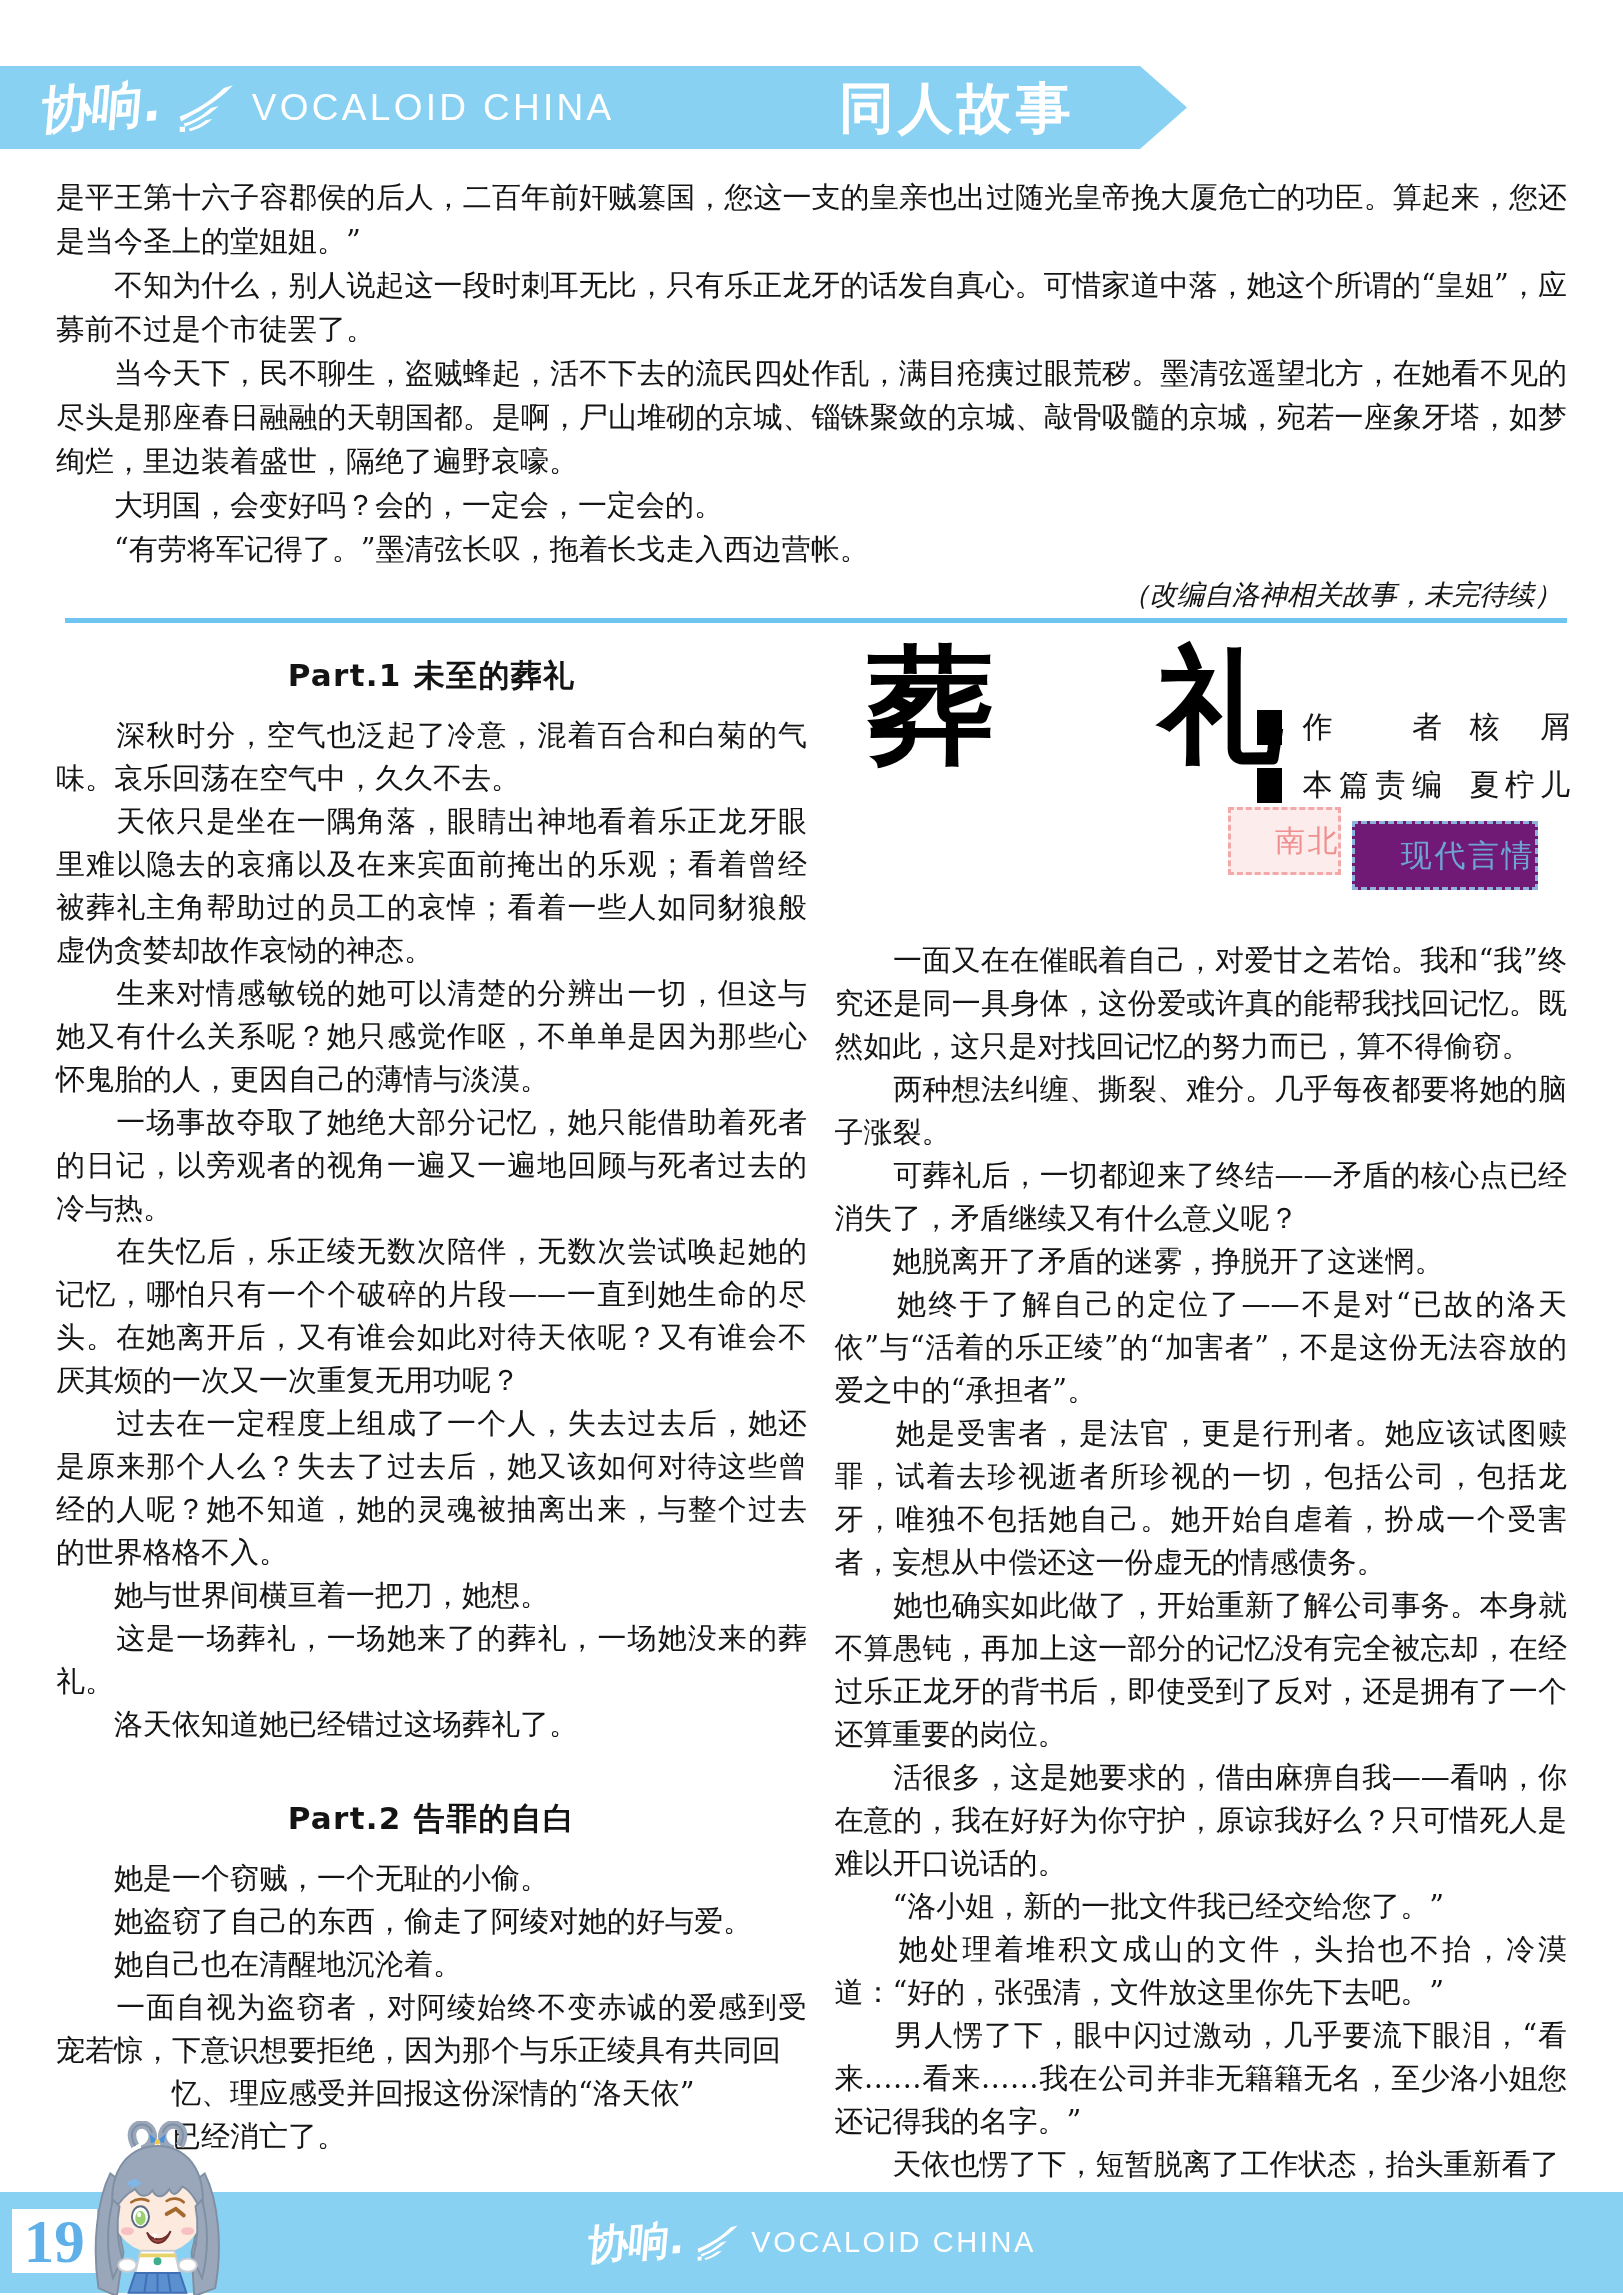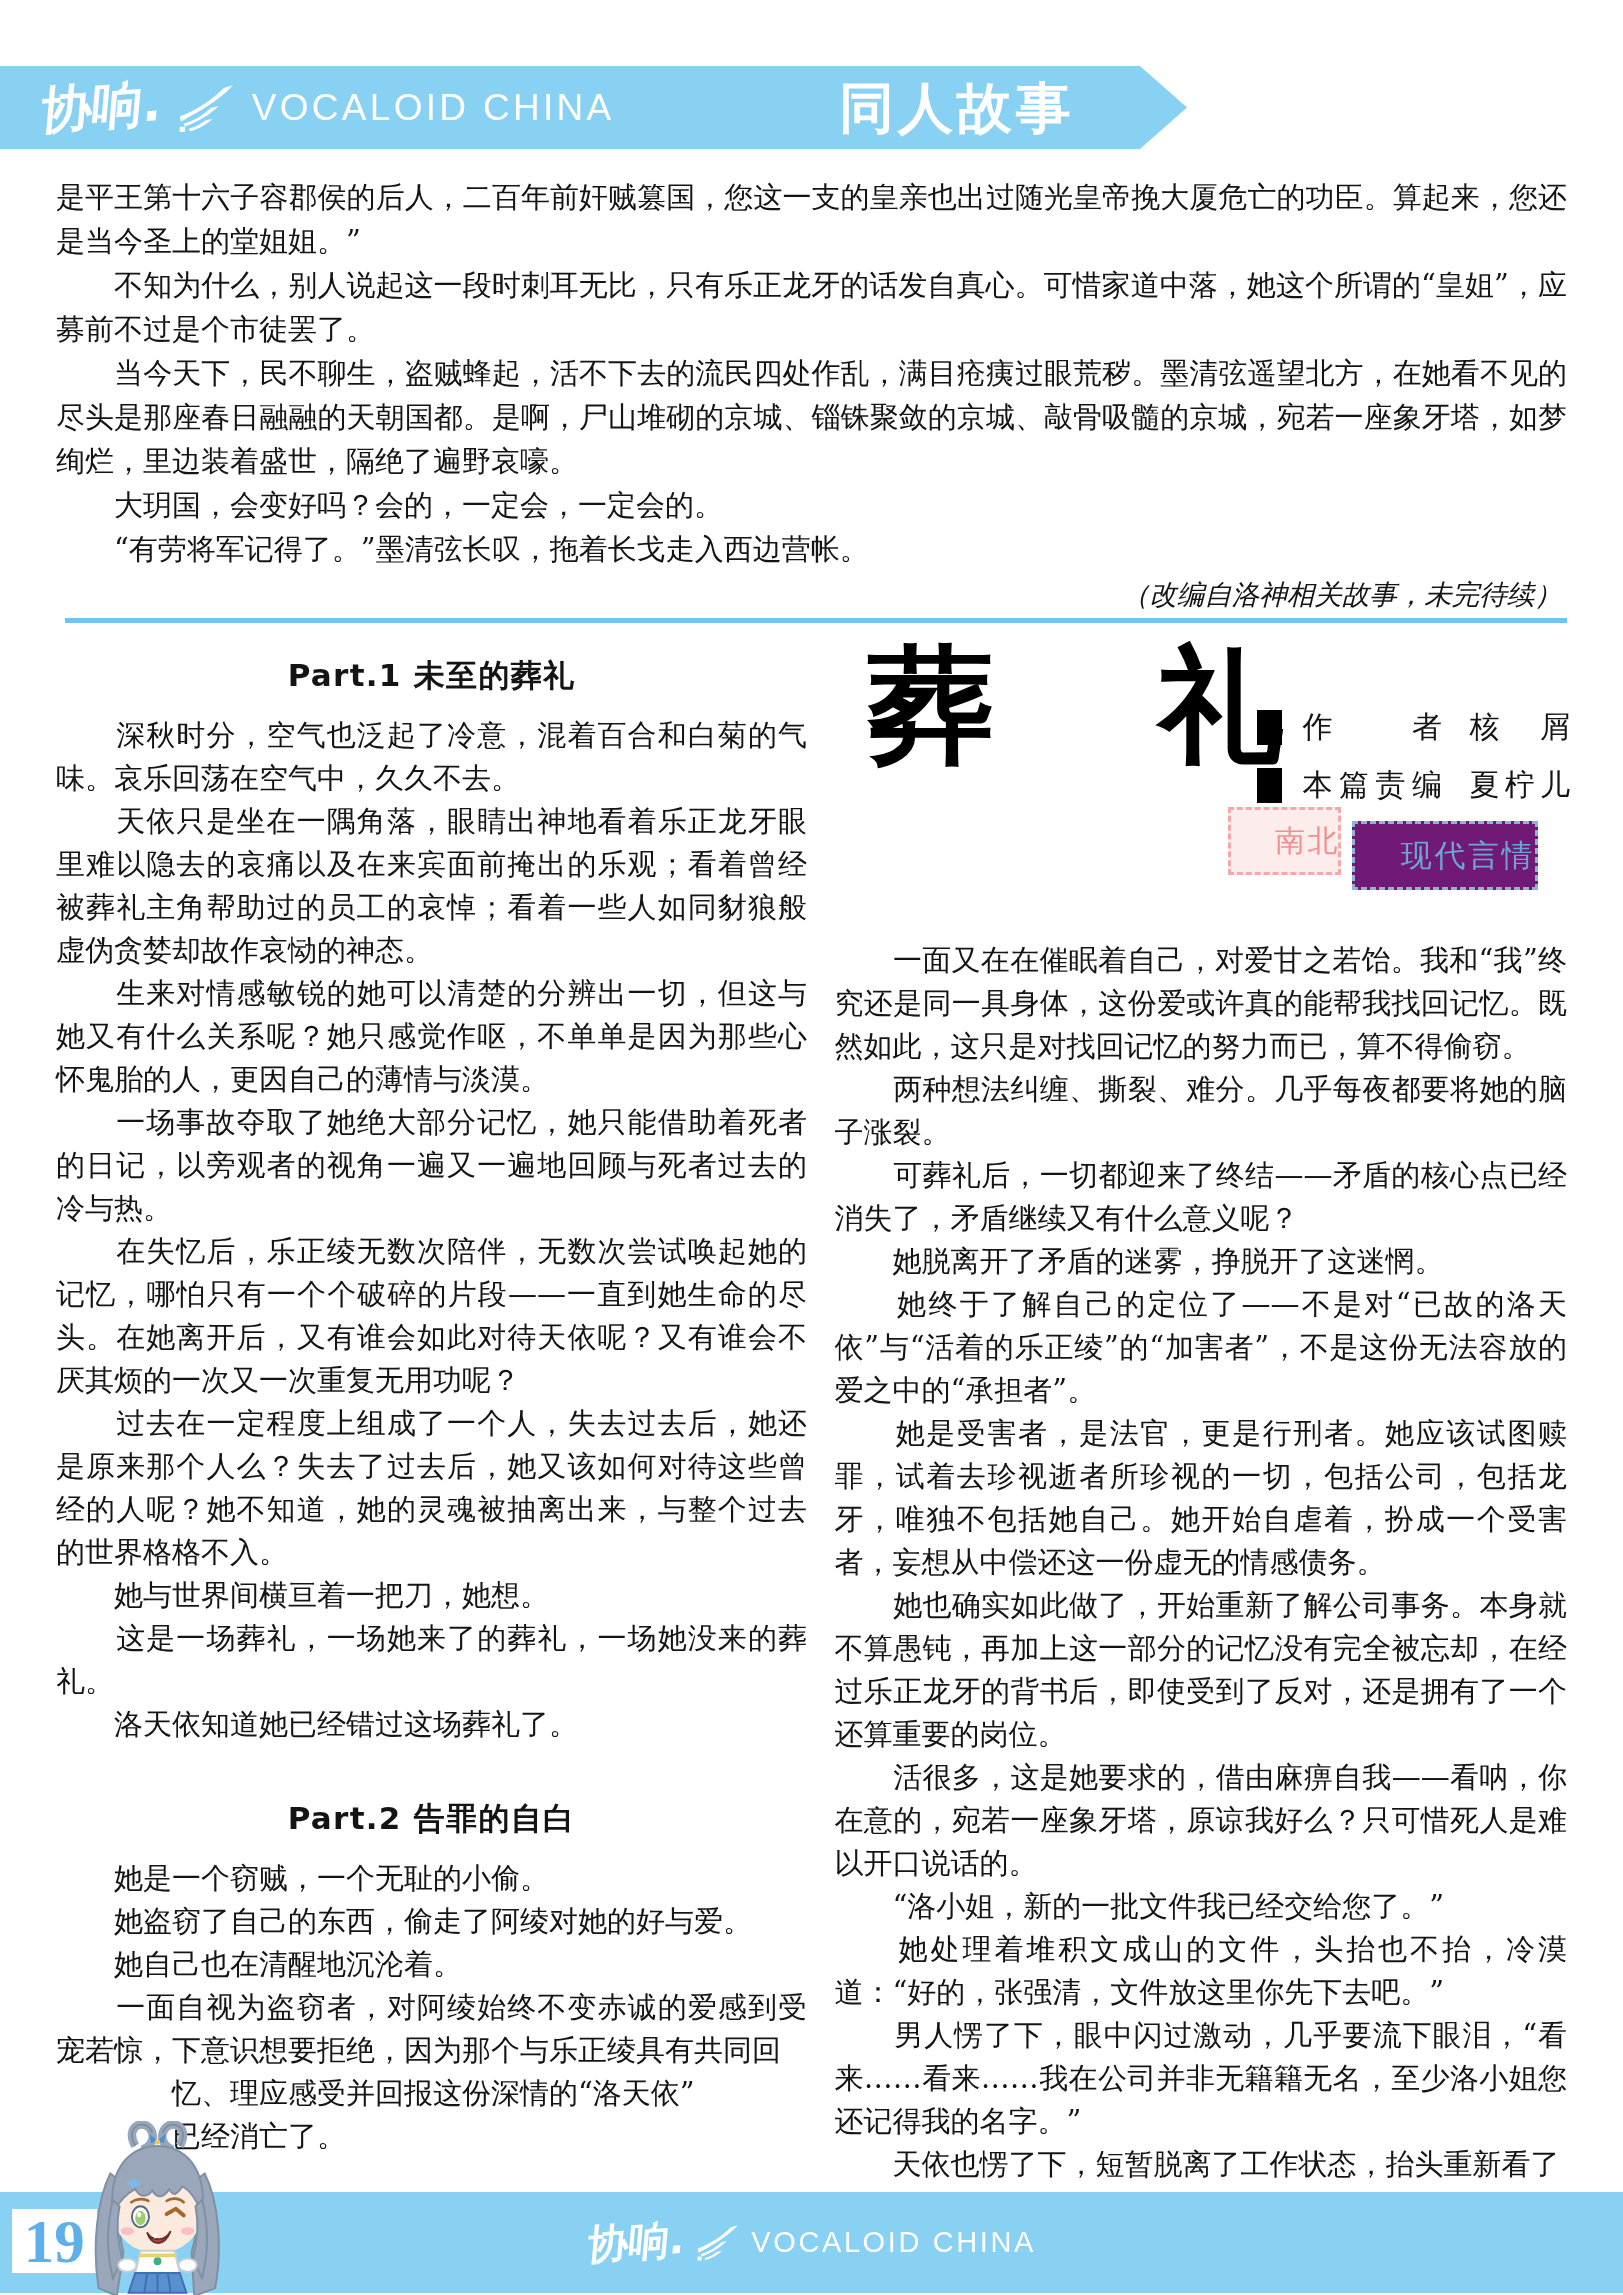--- a/index.html
+++ b/index.html
@@ -207,21 +207,21 @@
       </div>
       <div>
 
       <p>　　一面又在在催眠着自己，对爱甘之若饴。我和“我”终究还是同一具身体，这份爱或许真的能帮我找回记忆。既然如此，这只是对找回记忆的努力而已，算不得偷窃。</p>
           <p>　　两种想法纠缠、撕裂、难分。几乎每夜都要将她的脑子涨裂。</p>
           <p>　　可葬礼后，一切都迎来了终结——矛盾的核心点已经消失了，矛盾继续又有什么意义呢？</p>
           <p>　　她脱离开了矛盾的迷雾，挣脱开了这迷惘。</p>
           <p>　　她终于了解自己的定位了——不是对“已故的洛天依”与“活着的乐正绫”的“加害者”，不是这份无法容放的爱之中的“承担者”。</p>
           <p>　　她是受害者，是法官，更是行刑者。她应该试图赎罪，试着去珍视逝者所珍视的一切，包括公司，包括龙牙，唯独不包括她自己。她开始自虐着，扮成一个受害者，妄想从中偿还这一份虚无的情感债务。</p>
           <p>　　她也确实如此做了，开始重新了解公司事务。本身就不算愚钝，再加上这一部分的记忆没有完全被忘却，在经过乐正龙牙的背书后，即使受到了反对，还是拥有了一个还算重要的岗位。</p>
-          <p>　　活很多，这是她要求的，借由麻痹自我——看呐，你在意的，宛若一座象牙塔，原谅我好么？只可惜死人是难以开口说话的。</p>
+          <p>　　活很多，这是她要求的，借由麻痹自我——看呐，你在意的，我在好好为你守护，原谅我好么？只可惜死人是难以开口说话的。</p>
           <p>　　“洛小姐，新的一批文件我已经交给您了。”</p>
           <p>　　她处理着堆积文成山的文件，头抬也不抬，冷漠道：“好的，张强清，文件放这里你先下去吧。”</p>
           <p>　　男人愣了下，眼中闪过激动，几乎要流下眼泪，“看来……看来……我在公司并非无籍籍无名，至少洛小姐您还记得我的名字。”</p>
           <p>　　天依也愣了下，短暂脱离了工作状态，抬头重新看了</p>
         </div>
     </div>
   </div>
 
   <div class="footer-band">
     <div class="pagenum-box">

